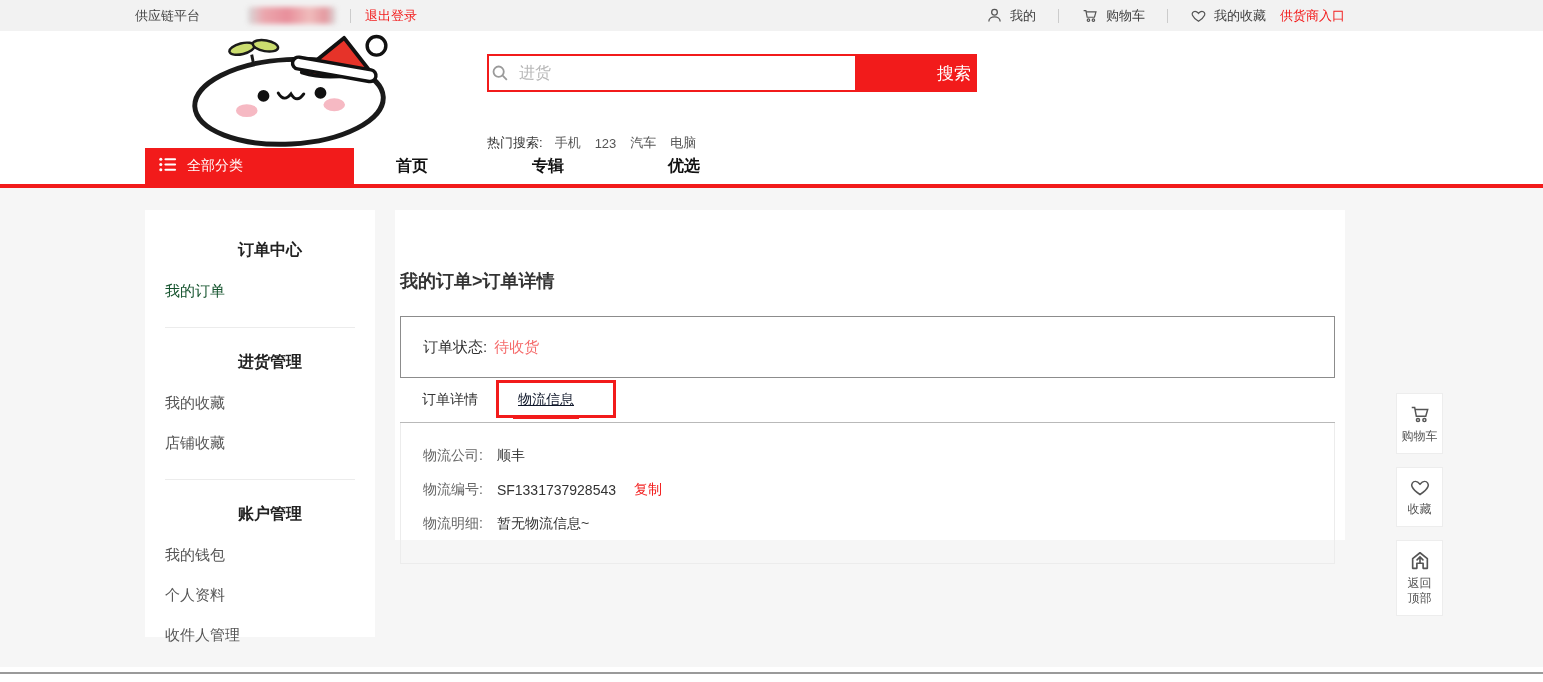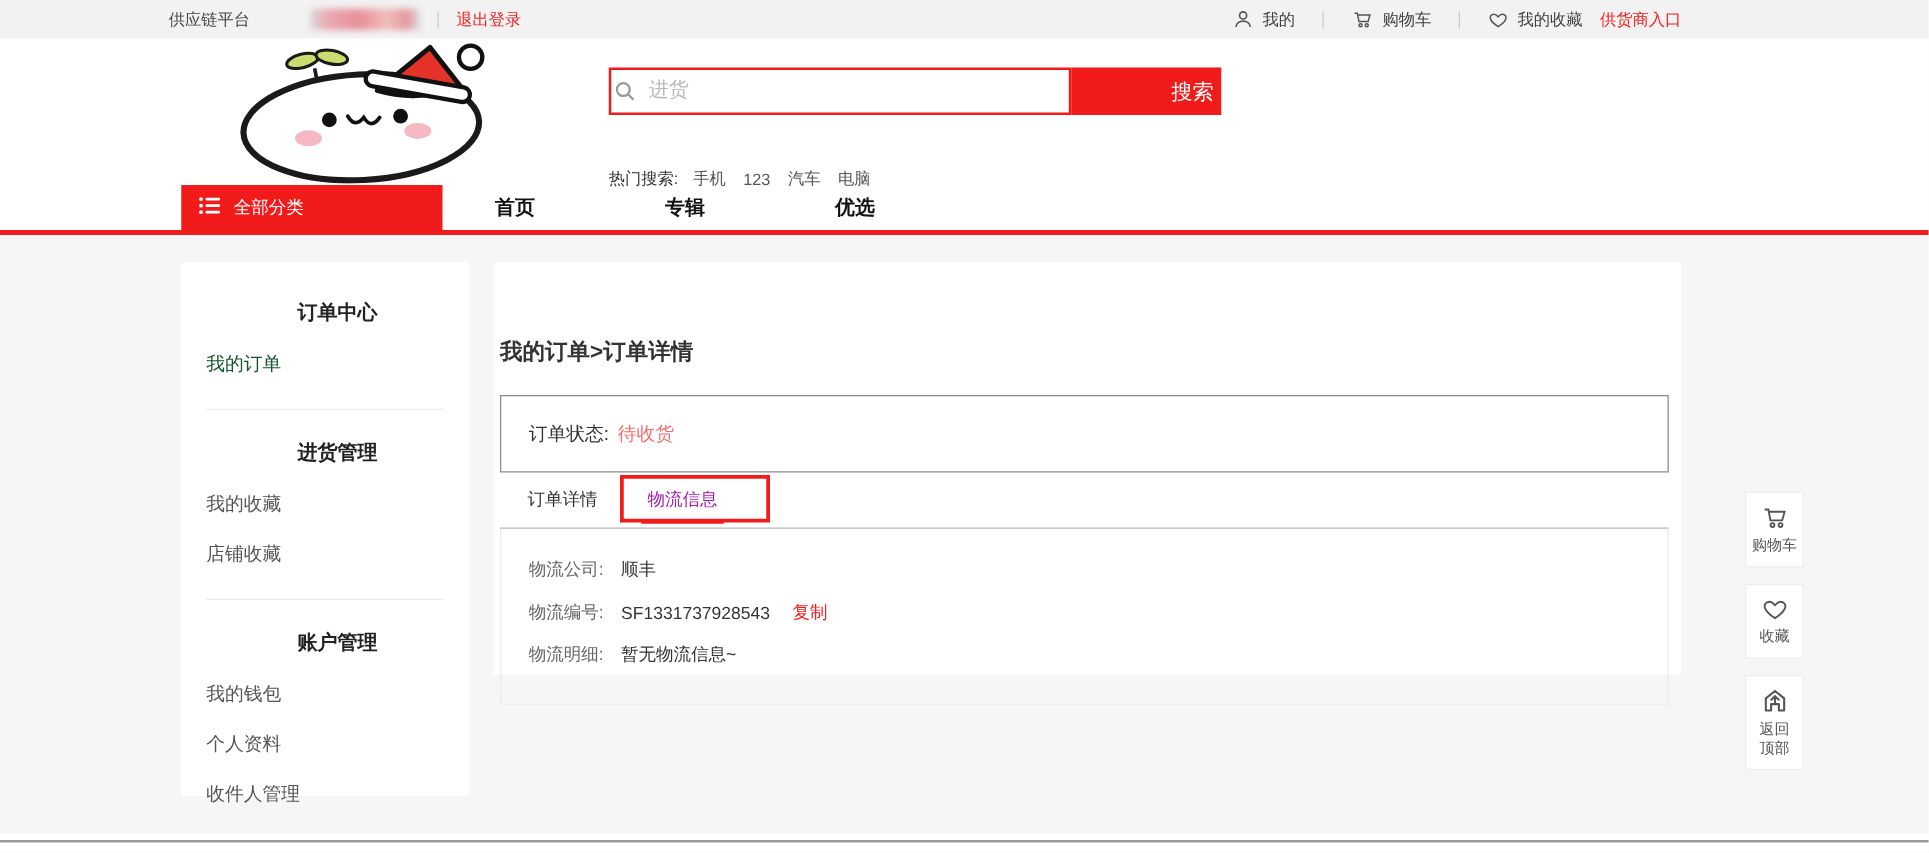--- a/index.html
+++ b/index.html
@@ -76,21 +76,21 @@
   .status-box {
     margin-top:23px; border:1px solid #8c8c8c; height:62px; box-sizing:border-box;
     display:flex; align-items:center; padding-left:22px; font-size:15px; color:#333; background:#fff;
   }
   .status-value { color:#f56c6c; margin-left:7px; }
   .tabs {
     position:relative; display:flex; height:44px; border-bottom:1px solid #b9b9b9;
     padding-left:22px; gap:40px; align-items:stretch;
   }
   .tab { display:flex; align-items:center; font-size:14px; color:#333; cursor:pointer; position:relative; }
-  .tab.active { color:#a21caf; }
+  .tab.active { color:#0f172a;text-decoration:underline; }
   .tab.active::after {
     content:""; position:absolute; left:-5px; right:-5px; bottom:3px; height:3px; background:#f21b1b;
   }
   .annotation {
     position:absolute; left:96px; top:2px; width:114px; height:32px;
     border:3px solid #f21b1b; pointer-events:none;
   }
   .tab-content {
     border:1px solid #ececec; border-top:none; height:141px; box-sizing:border-box;
     padding:8px 0 0 22px;

